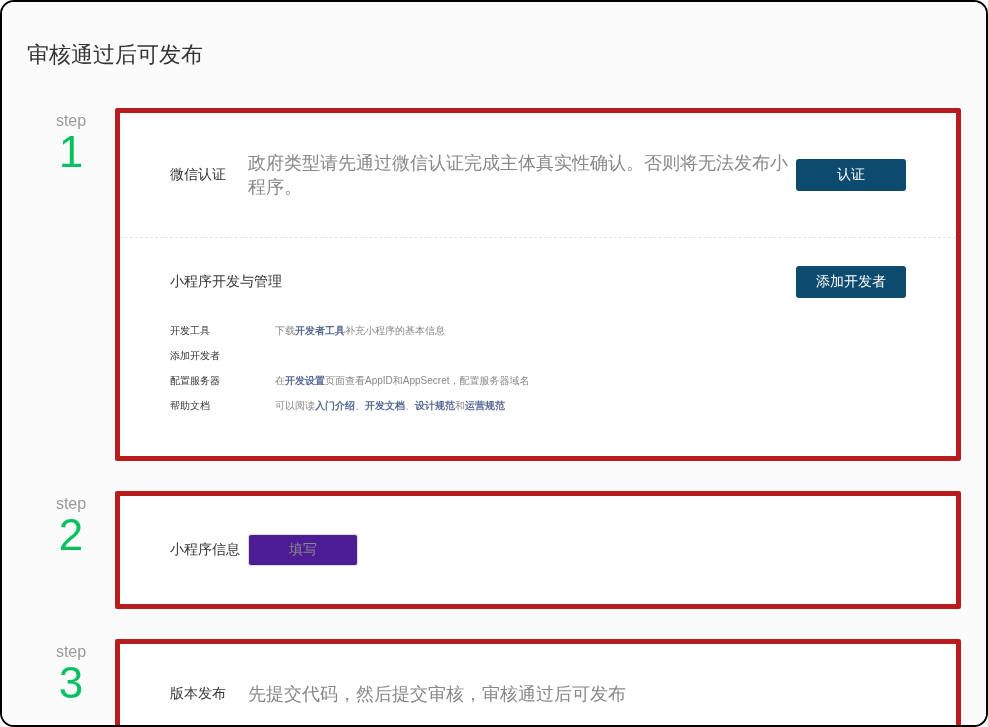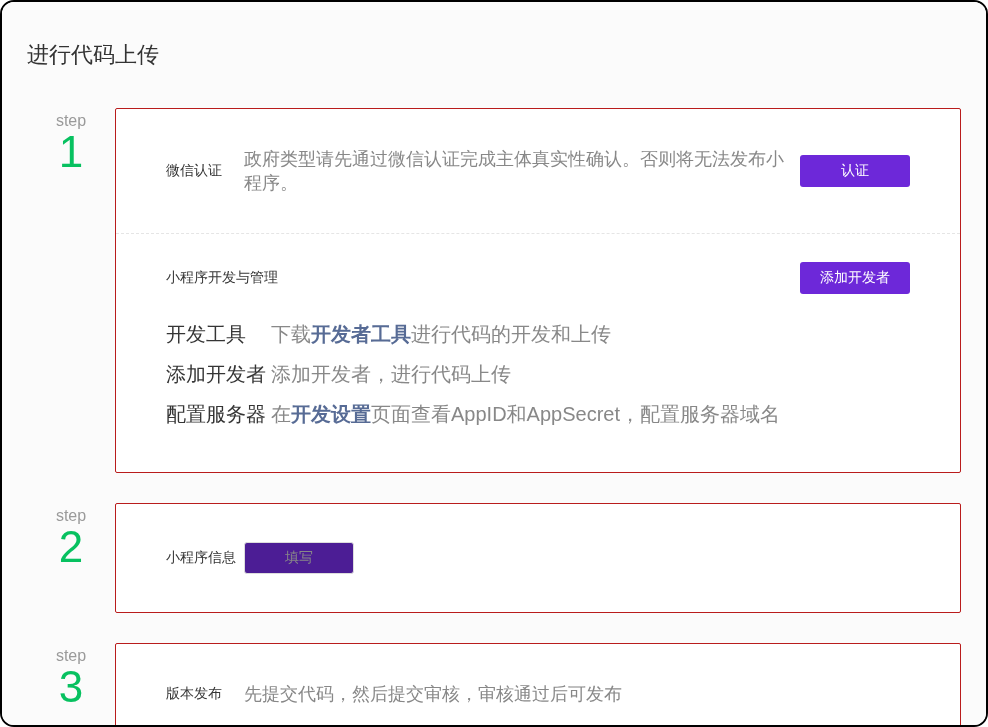--- a/index.html
+++ b/index.html
@@ -45,21 +45,21 @@
     .step-num {
       font-size: 44px;
       color: #07c160;
       font-weight: 400;
       line-height: 1.05;
       margin-top: 0px;
     }
     .step-card {
       flex: 1;
       background: #fff;
-      border: 1px solid #b91c1c;
+      border: 5px solid #b91c1c;
       border-radius: 2px;
     }
     .card-section {
       padding: 38px 50px 38px 50px;
     }
     .card-section.with-divider {
       border-bottom: 1px dashed #e5e5e5;
     }
     .section-header-row {
       display: flex;
@@ -89,42 +89,42 @@
       border: none;
       font-size: 14px;
       cursor: pointer;
       border-radius: 3px;
       flex-shrink: 0;
       display: inline-flex;
       align-items: center;
       justify-content: center;
     }
     .btn-green {
-      background: #6d28d9;
+      background: #0c4a6e;
       color: #fff;
     }
     .btn-gray {
       background: #4c1d95;
       color: #888;
       border: 1px solid #ddd;
     }
     .detail-section {
       padding: 28px 50px 38px 50px;
     }
     .detail-header {
       display: flex;
       align-items: center;
       margin-bottom: 20px;
     }
     .detail-rows {
       margin-top: 0;
     }
     .detail-row {
       display: flex;
-      font-size: 20px;
+      font-size: 10px;
       padding: 5px 0;
       line-height: 1.5;
     }
     .detail-label {
       width: 105px;
       color: #353535;
       flex-shrink: 0;
     }
     .detail-value {
       color: #888;
@@ -133,21 +133,21 @@
     .link {
       color: #576b95;
       text-decoration: none;
       font-weight: bold;
     }
   </style>
 </head>
 <body>
 
 <div class="container">
-  <h1 class="page-title">进行代码上传</h1>
+  <h1 class="page-title">审核通过后可发布</h1>
 
   <div class="step-row">
     <div class="step-label-col">
       <div class="step-word">step</div>
       <div class="step-num">1</div>
     </div>
     <div class="step-card">
       <div class="card-section with-divider">
         <div class="section-header-row">
           <div class="section-title">微信认证</div>
@@ -158,33 +158,36 @@
 
       <div class="detail-section">
         <div class="detail-header">
           <div class="section-title-wide">小程序开发与管理</div>
           <button class="btn btn-green">添加开发者</button>
         </div>
         <div class="detail-rows">
           <div class="detail-row">
             <div class="detail-label">开发工具</div>
             <div class="detail-value">
-              <span>下载</span><a href="#" class="link">开发者工具</a><span>进行代码的开发和上传</span>
+              <span>下载</span><a href="#" class="link">开发者工具</a><span>补充小程序的基本信息</span>
             </div>
           </div>
           <div class="detail-row">
             <div class="detail-label">添加开发者</div>
-            <div class="detail-value">
-              <span>添加开发者，进行代码上传</span>
-            </div>
           </div>
           <div class="detail-row">
             <div class="detail-label">配置服务器</div>
             <div class="detail-value">
               <span>在</span><a href="#" class="link">开发设置</a><span>页面查看AppID和AppSecret，配置服务器域名</span>
+            </div>
+          </div>
+          <div class="detail-row">
+            <div class="detail-label">帮助文档</div>
+            <div class="detail-value">
+              <span>可以阅读</span><a href="#" class="link">入门介绍</a><span>、</span><a href="#" class="link">开发文档</a><span>、</span><a href="#" class="link">设计规范</a><span>和</span><a href="#" class="link">运营规范</a>
             </div>
           </div>
         </div>
       </div>
     </div>
   </div>
 
   <div class="step-row">
     <div class="step-label-col">
       <div class="step-word">step</div>

